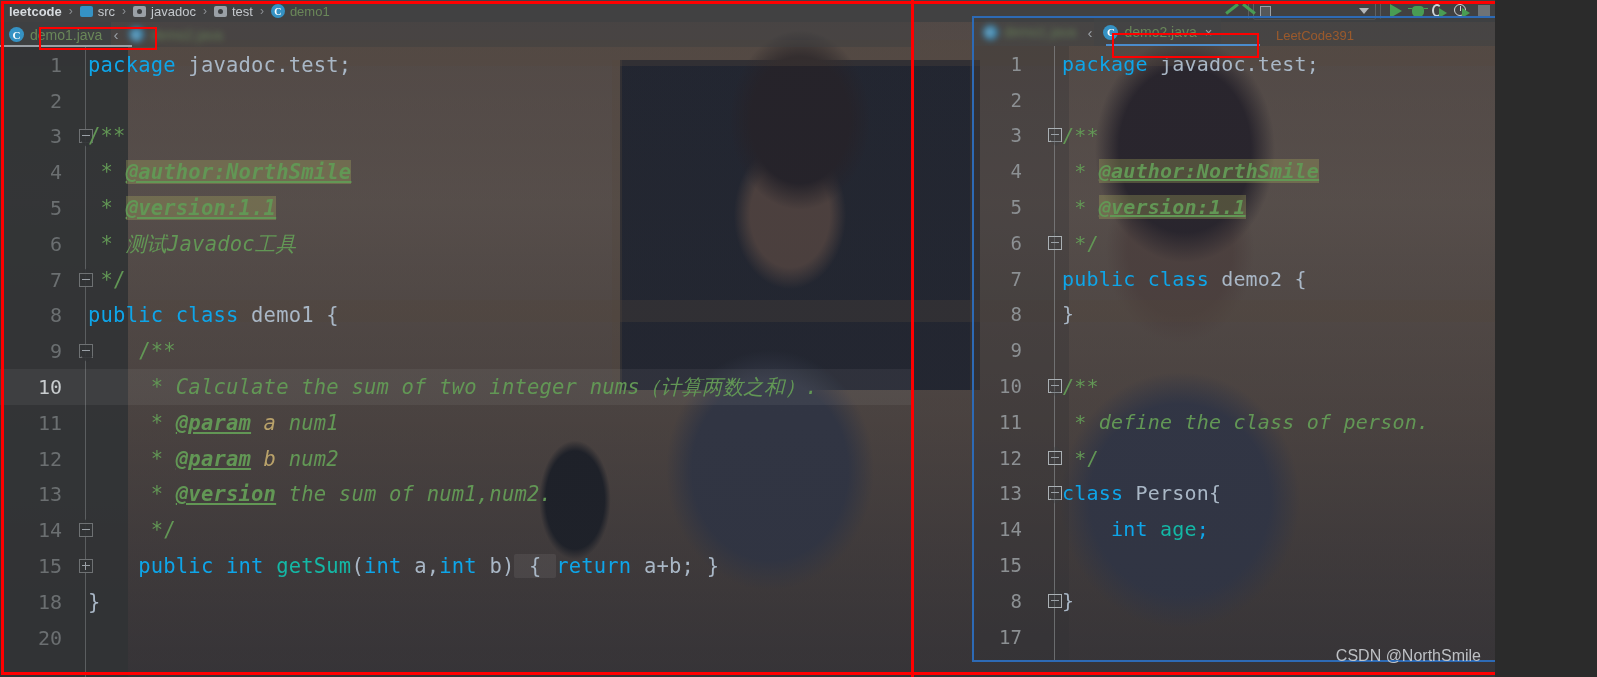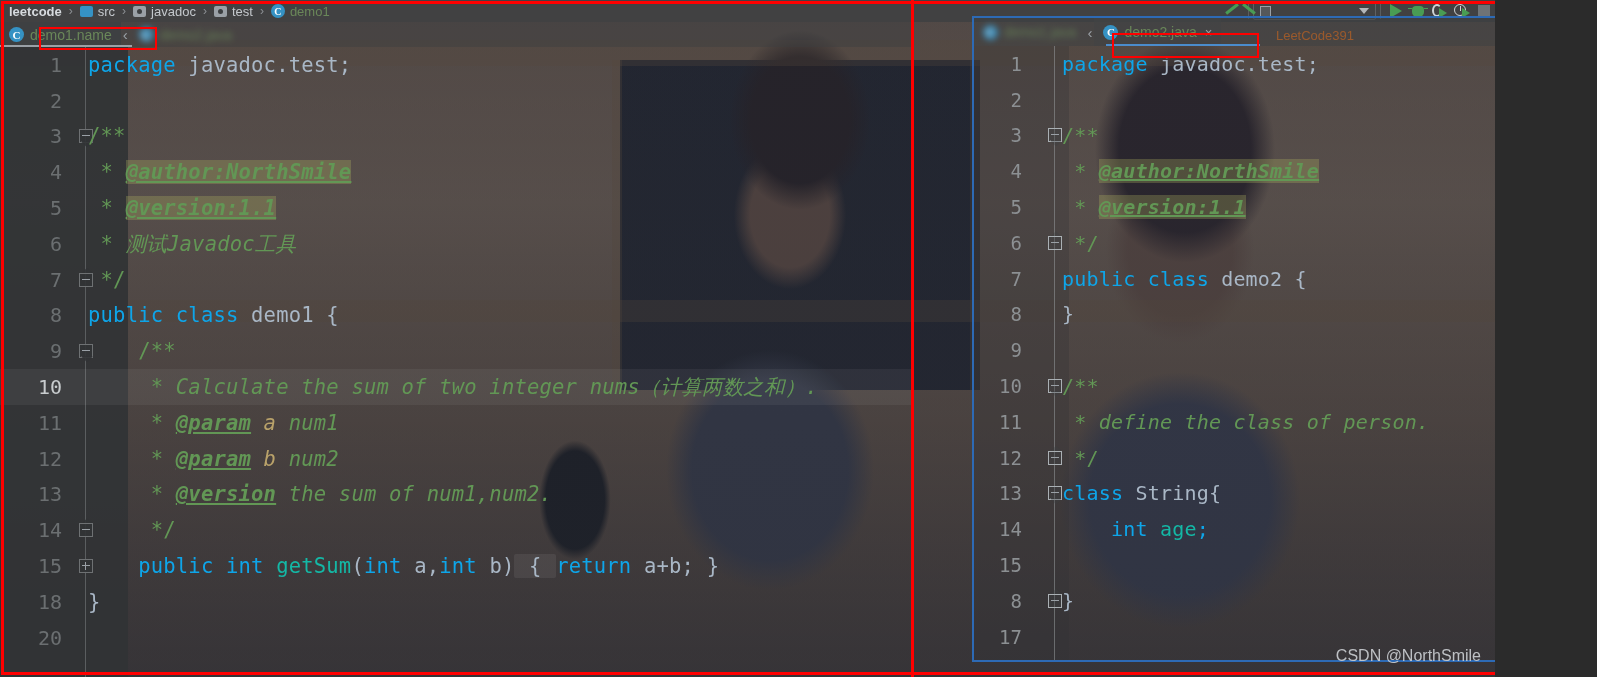--- a/index.html
+++ b/index.html
@@ -243,21 +243,21 @@
         </span>
     </div>
     <div class="tb-ico">
         <span class="stop"></span>
       </div>
   </div>
 
   <div id="tabbar">
     <div class="tab active">
       <span class="ic-class">C</span>
-      <span class="fn">demo1.name</span>
+      <span class="fn">demo1.java</span>
     </div>
     <div class="tab" style="padding:0 2px;color:#9aa0a6;font-size:15px;align-items:center;">
       <span>‹</span>
     </div>
     <div class="tab blur">
       <span class="ic-class">C</span>
       <span class="fn">demo2.java</span>
     </div>
     <div id="tabbar-underline"></div>
   </div>
@@ -442,21 +442,21 @@
               <span class="dash"></span>
             </span>
             <span class="code"><span class="cmt-plain"> */</span></span>
           </div>
           <div class="ln">
             <span class="num">13</span>
             <span class="fm start">
               <span class="sq"></span>
               <span class="dash"></span>
             </span>
-            <span class="code"><span class="kw">class </span><span class="txt">String</span><span class="brace">{</span></span>
+            <span class="code"><span class="kw">class </span><span class="txt">Person</span><span class="brace">{</span></span>
           </div>
           <div class="ln">
             <span class="num">14</span>
             <span class="code"><span class="kw">    int </span><span class="mname">age</span><span class="kw">;</span></span>
           </div>
           <div class="ln">
             <span class="num">15</span>
           </div>
           <div class="ln">
             <span class="num">8</span>

